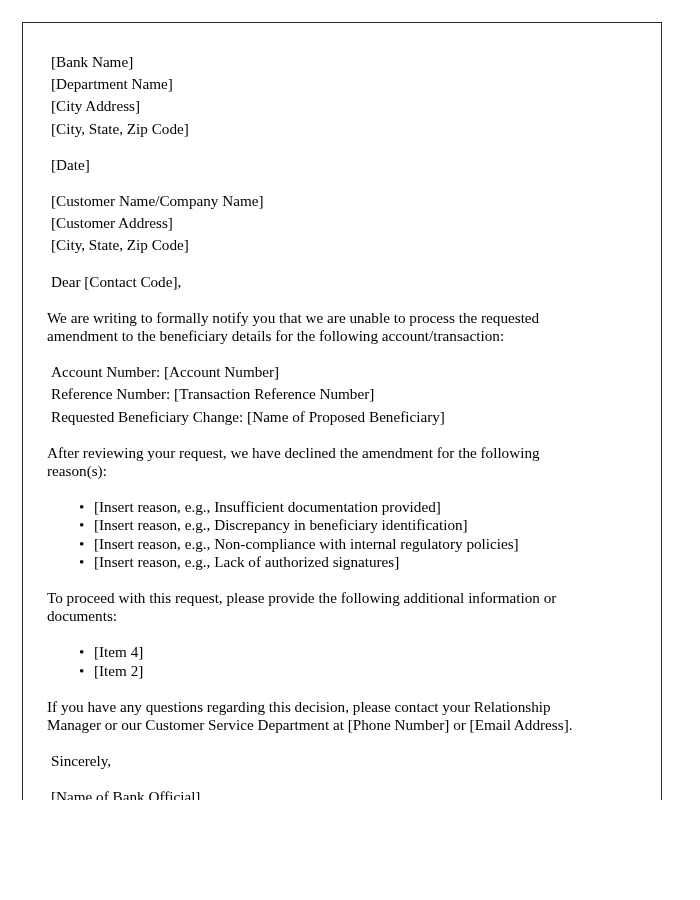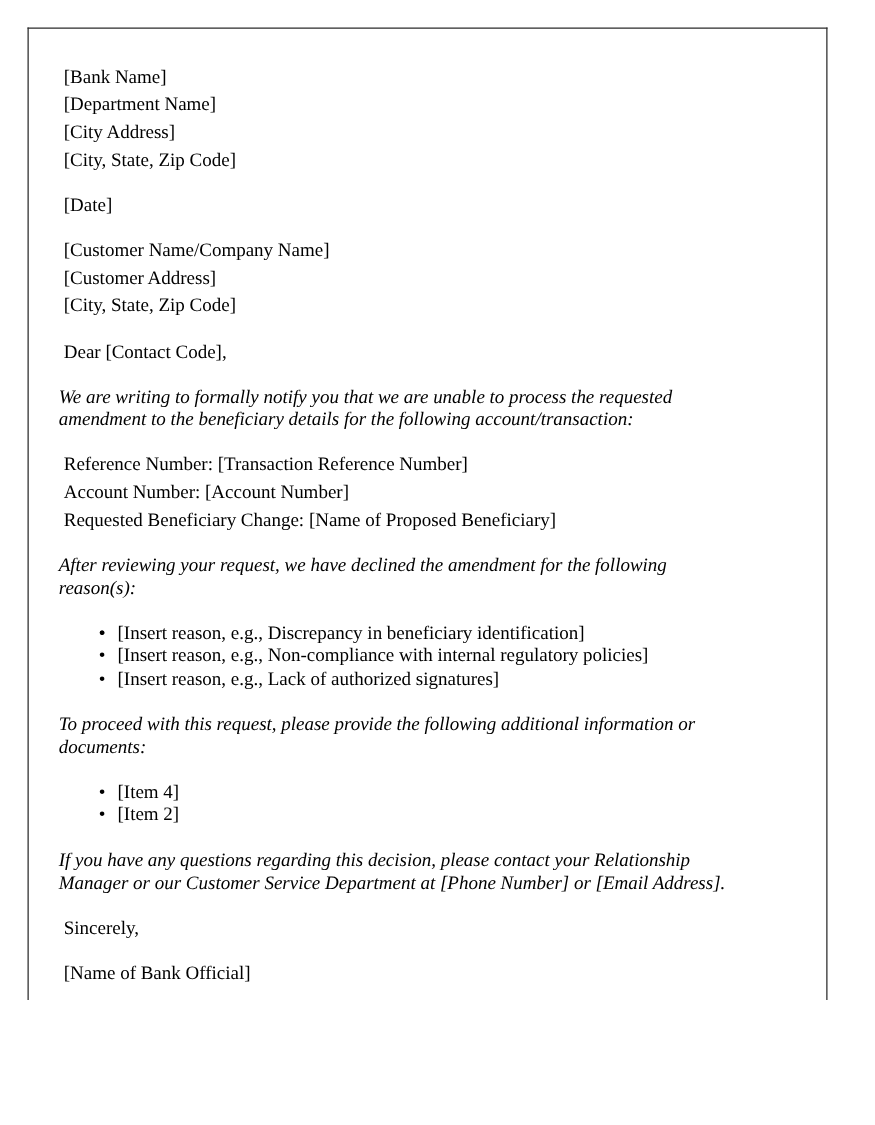--- a/index.html
+++ b/index.html
@@ -47,21 +47,20 @@
   .line {
     margin: 4px;
     padding: 0;
     white-space: pre-wrap;
   }
 
   .para {
     margin: 0 0 18px 0;
     max-width: 546px;
     text-align: left;
-    font-style: italic;
   }
 
   ul.doc-list {
     list-style: none;
     margin: 0 0 18px 0;
     padding: 0;
   }
   ul.doc-list li {
     position: relative;
     padding-left: 47px;
@@ -100,30 +99,31 @@
     </div>
 
 
     <div class="block">
       <div class="line">Dear [Contact Code],</div>
     </div>
 
     <p class="para">We are writing to formally notify you that we are unable to process the requested amendment to the beneficiary details for the following account/transaction:</p>
 
     <div class="block">
+      <div class="line">Account Number: [Account Number]</div>
       <div class="line">Reference Number: [Transaction Reference Number]</div>
-      <div class="line">Account Number: [Account Number]</div>
       <div class="line">Requested Beneficiary Change: [Name of Proposed Beneficiary]</div>
     </div>
 
     <p class="para">After reviewing your request, we have declined the amendment for the following reason(s):</p>
 
     <ul class="doc-list">
       <li>
         <span class="bullet">•</span>
+        <span>[Insert reason, e.g., Insufficient documentation provided]</span>
       </li>
       <li>
         <span class="bullet">•</span>
         <span>[Insert reason, e.g., Discrepancy in beneficiary identification]</span>
       </li>
       <li>
         <span class="bullet">•</span>
         <span>[Insert reason, e.g., Non-compliance with internal regulatory policies]</span>
       </li>
       <li>

